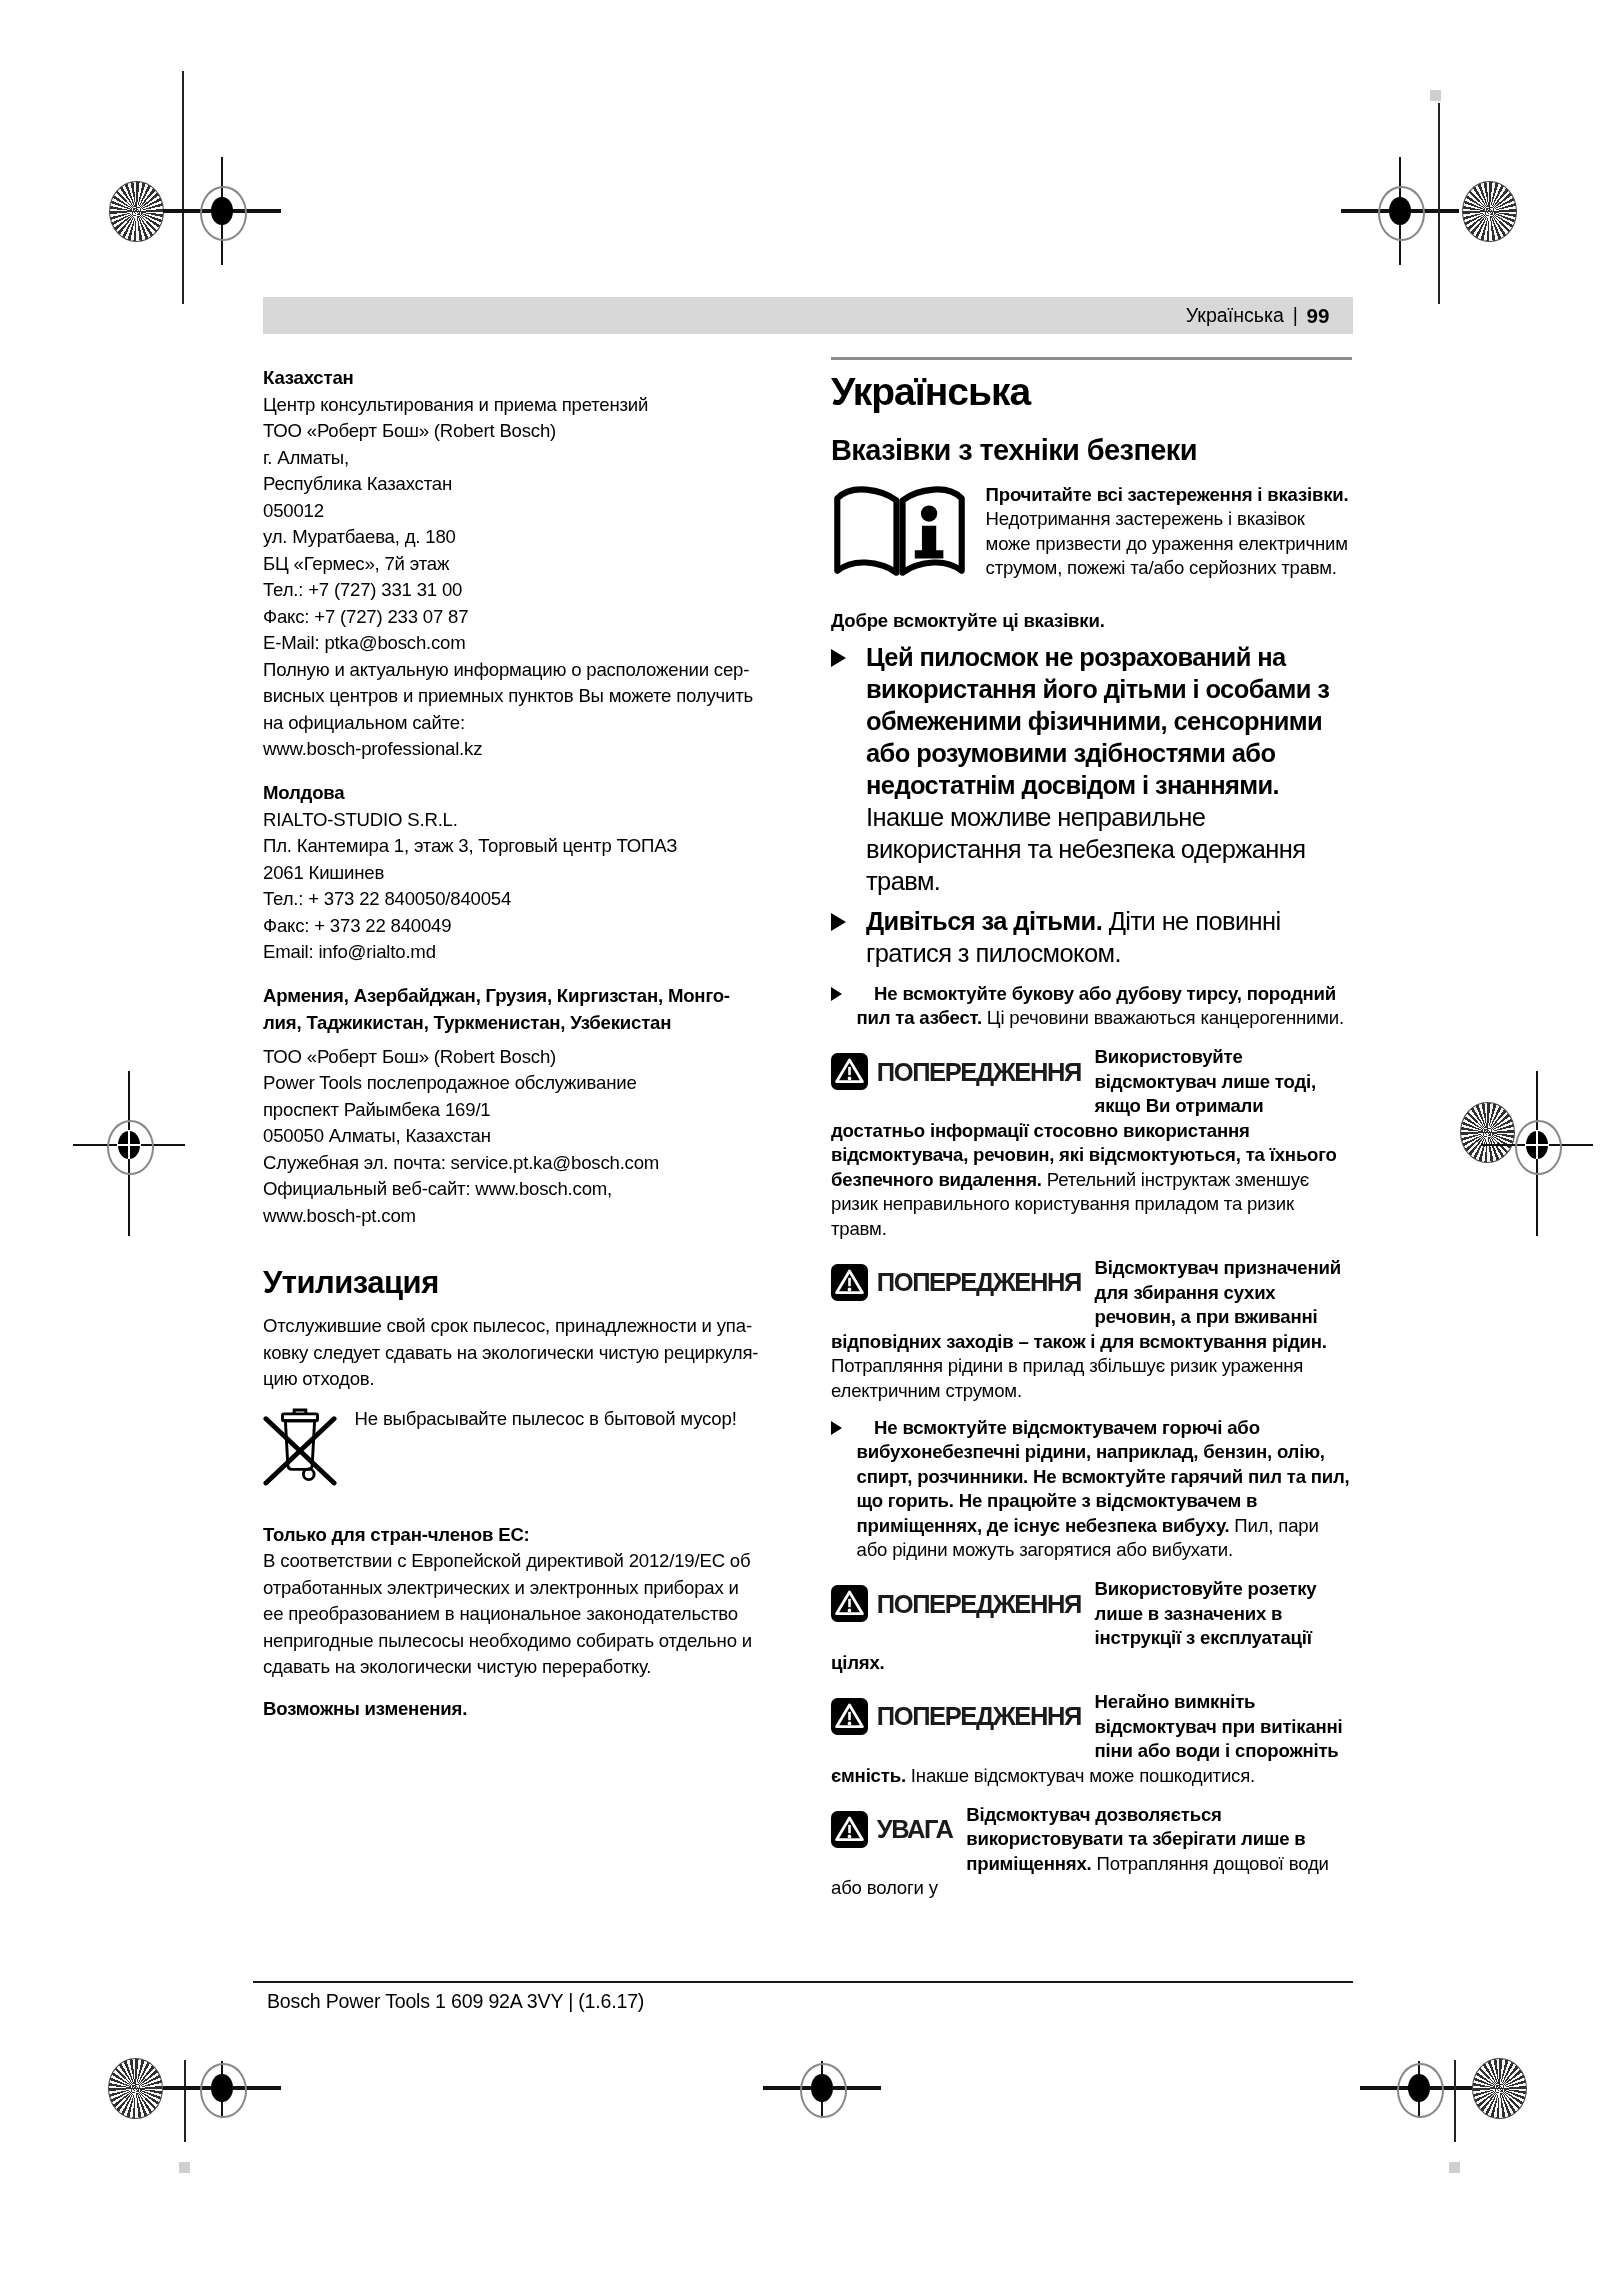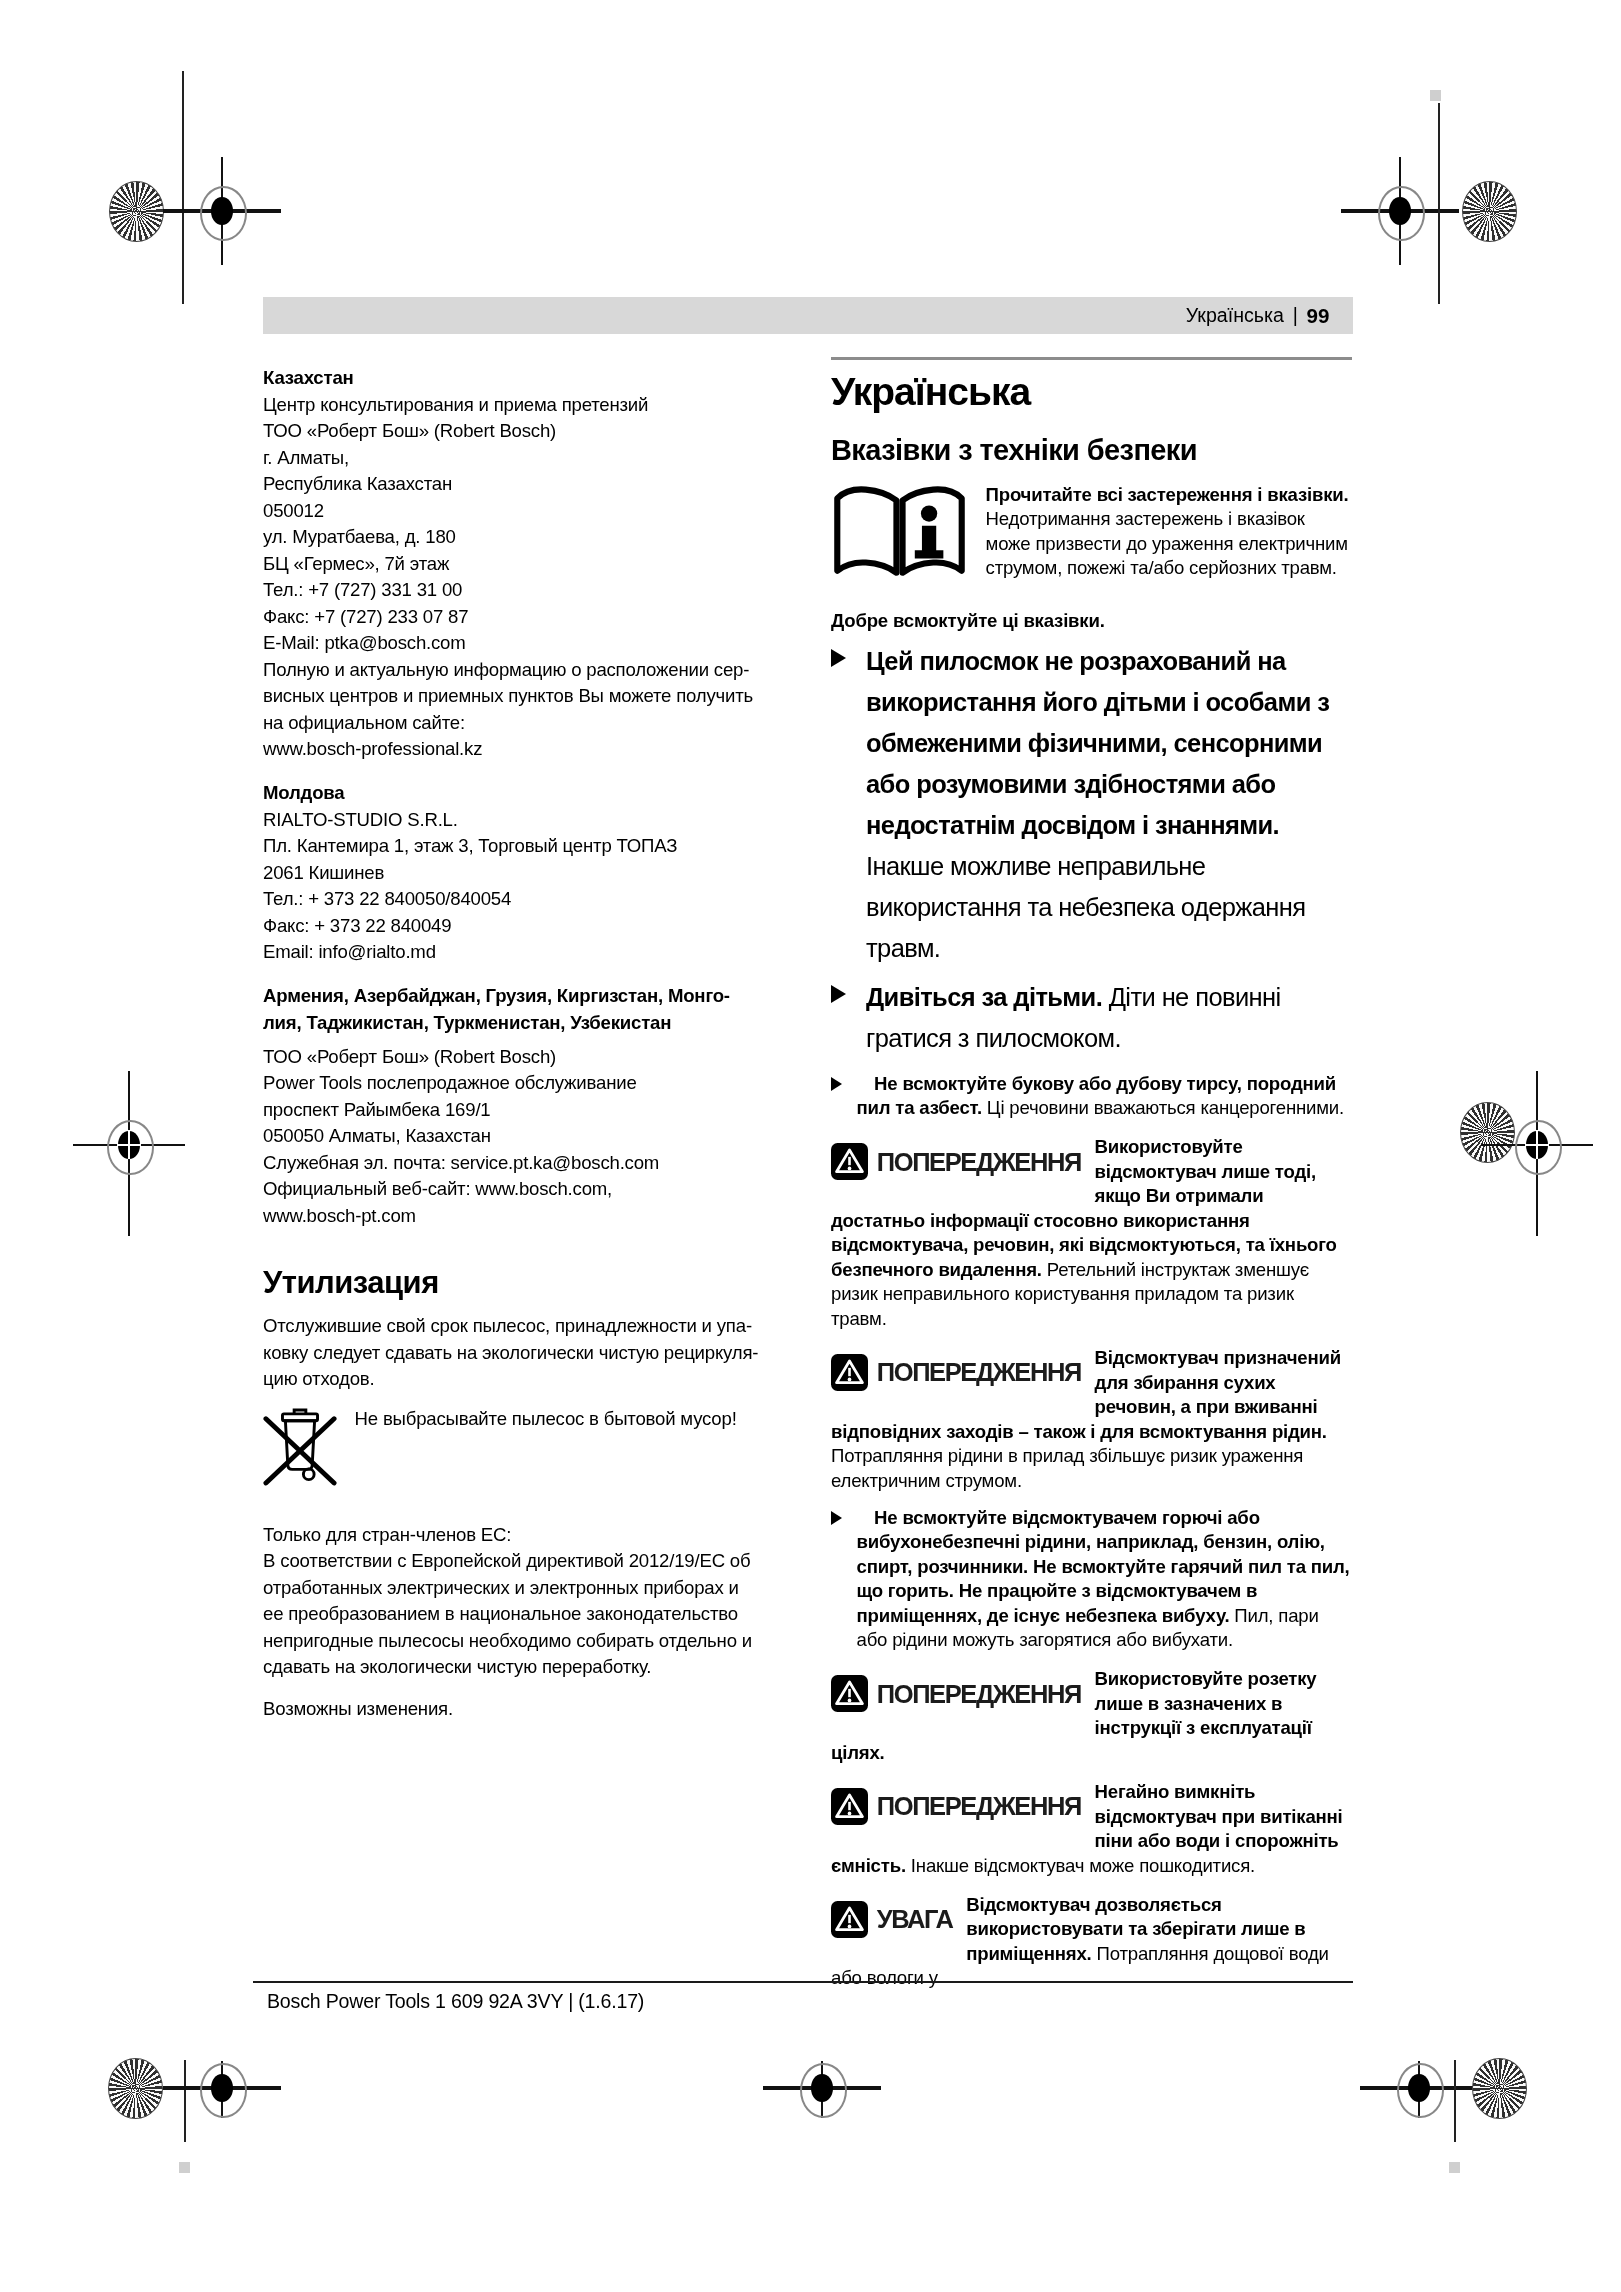--- a/index.html
+++ b/index.html
@@ -43,32 +43,32 @@
 
   
   .addr-head{font-weight:bold;margin-top:17.6px;white-space:nowrap;}
   .addr-head.first{margin-top:0;}
   .ln{white-space:nowrap;}
   .head-lines .ln{font-weight:bold;}
   .big-head{font-size:31px;font-weight:bold;letter-spacing:-0.5px;
             margin:35px 0 11.8px;line-height:37px;}
   .bin-row{display:flex;gap:17.6px;margin-top:9.8px;}
   .bin-note{margin-top:3.9px;}
-  .sub-head{font-weight:normal;margin-top:25.5px;}
+  .sub-head{font-weight:bold;margin-top:25.5px;}
   .sub-head.changes{margin-top:15.7px;}
 
   
   .title-rule{height:2.9px;background:#8c8c8c;margin-top:3.9px;}
   .rtitle{font-size:39px;font-weight:bold;letter-spacing:-1px;margin:9.8px 0 0;line-height:43px;}
   .rsafety{font-size:29px;font-weight:bold;letter-spacing:-0.6px;margin:21.6px 0 0;line-height:33px;}
   .intro{display:flex;gap:17.6px;margin-top:15.7px;}
   .intro p{margin:0;}
   .keep{font-weight:bold;margin-top:17.6px;}
   .bigb{position:relative;padding-left:35px;margin-top:7.8px;
-        font-size:25.5px;line-height:41px;letter-spacing:-0.6px;}
+        font-size:25.5px;line-height:32px;letter-spacing:-0.6px;}
   .bigb p{margin:0;}
   .tri{position:absolute;left:0;top:7.8px;width:0;height:0;
        border-left:15.7px solid #000;border-top:9.8px solid transparent;
        border-bottom:9.8px solid transparent;}
   .smb{position:relative;padding-left:25.5px;margin-top:12.7px;}
   .smb p{margin:0;text-indent:17.6px;}
   .smb .tri{top:4.9px;border-left:11.8px solid #000;
             border-top:7.8px solid transparent;border-bottom:7.8px solid transparent;}
   .warn{margin-top:14.7px;}
   .warn::after{content:"";display:block;clear:both;}

